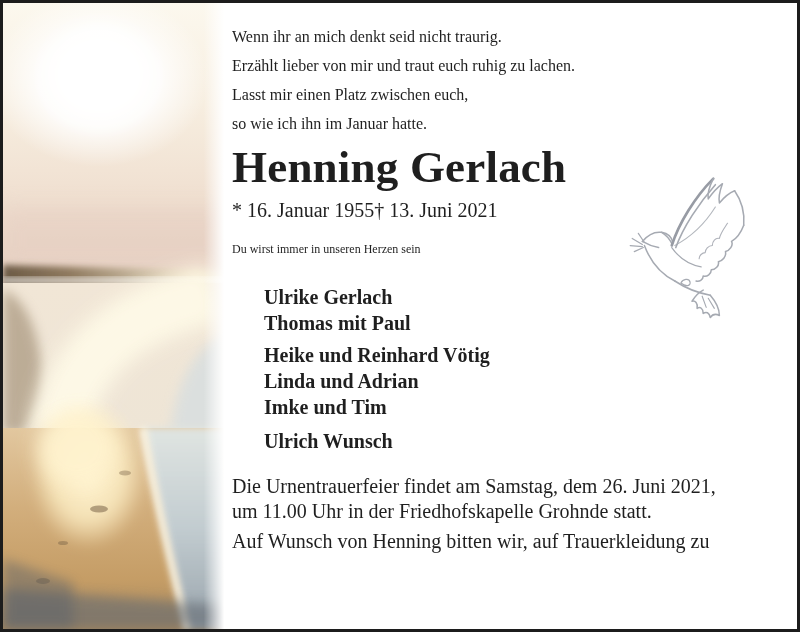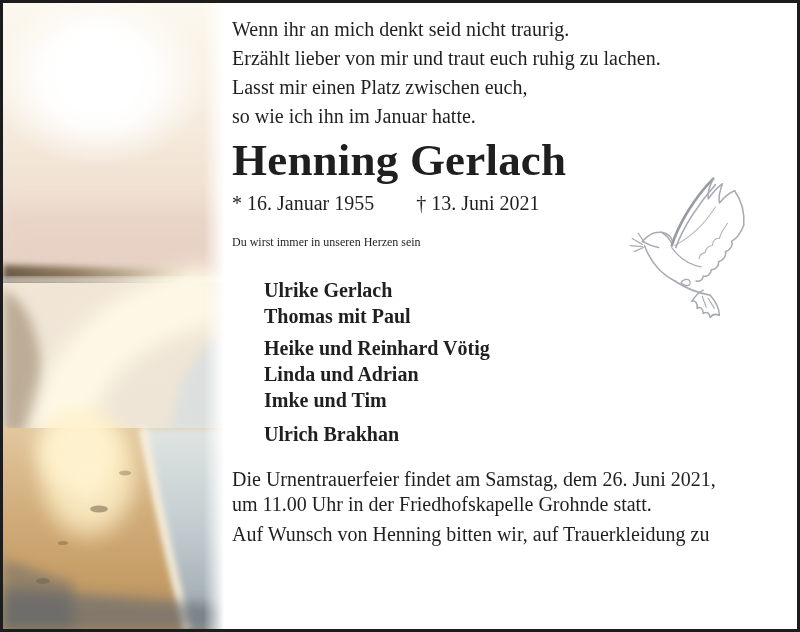--- a/index.html
+++ b/index.html
@@ -14,27 +14,27 @@
   }
   .photo{
     position:absolute;left:3px;top:3px;width:224px;height:626px;
     overflow:hidden;background:#f7efe0;
   }
   .photo svg{display:block;width:100%;height:100%;}
   .content{
     position:absolute;left:232px;top:0;width:540px;z-index:2;
   }
   .line{white-space:nowrap;}
-  .poem{margin-top:15px;font-size:20px;line-height:29px;}
+  .poem{margin-top:22px;font-size:16px;line-height:29px;}
   .name-title{
     margin:6px 0 0 0;font-size:45px;line-height:46px;font-weight:bold;
     white-space:nowrap;letter-spacing:0.2px;
   }
   .dates{
-    margin-top:8px;font-size:20px;line-height:25px;display:flex;gap:42px;
+    margin-top:8px;font-size:20px;line-height:25px;display:flex;
   }
   .farewell{margin-top:14px;font-size:12px;line-height:25px;}
   .mourners{font-weight:bold;font-size:20px;line-height:26px;margin-left:32px;}
   .group-1{margin-top:22px;}
   .group-2{margin-top:6px;}
   .group-3{margin-top:8px;}
   .info{font-size:20px;line-height:25px;}
   .info-1{margin-top:20px;}
   .info-2{margin-top:5px;}
   .dove{
@@ -195,21 +195,21 @@
     <div class="group-1">
       <div class="line">Ulrike Gerlach</div>
       <div class="line">Thomas mit Paul</div>
     </div>
     <div class="group-2">
       <div class="line">Heike und Reinhard Vötig</div>
       <div class="line">Linda und Adrian</div>
       <div class="line">Imke und Tim</div>
     </div>
     <div class="group-3">
-      <div class="line">Ulrich Brakhan</div>
+      <div class="line">Ulrich Wunsch</div>
     </div>
   </div>
 
   <div class="info info-1">
     <div class="line">Die Urnentrauerfeier findet am Samstag, dem 26. Juni 2021,</div>
     <div class="line">um 11.00 Uhr in der Friedhofskapelle Grohnde statt.</div>
   </div>
 
   <div class="info info-2">
     <div class="line">Auf Wunsch von Henning bitten wir, auf Trauerkleidung zu</div>

